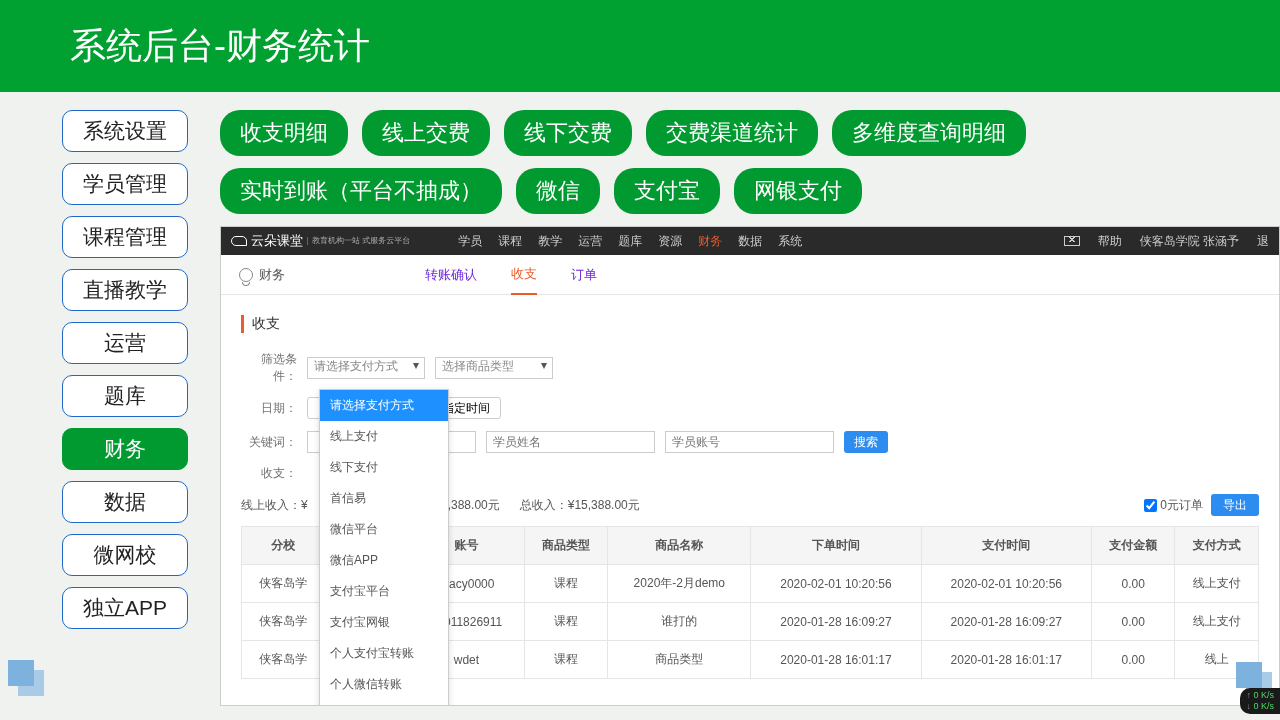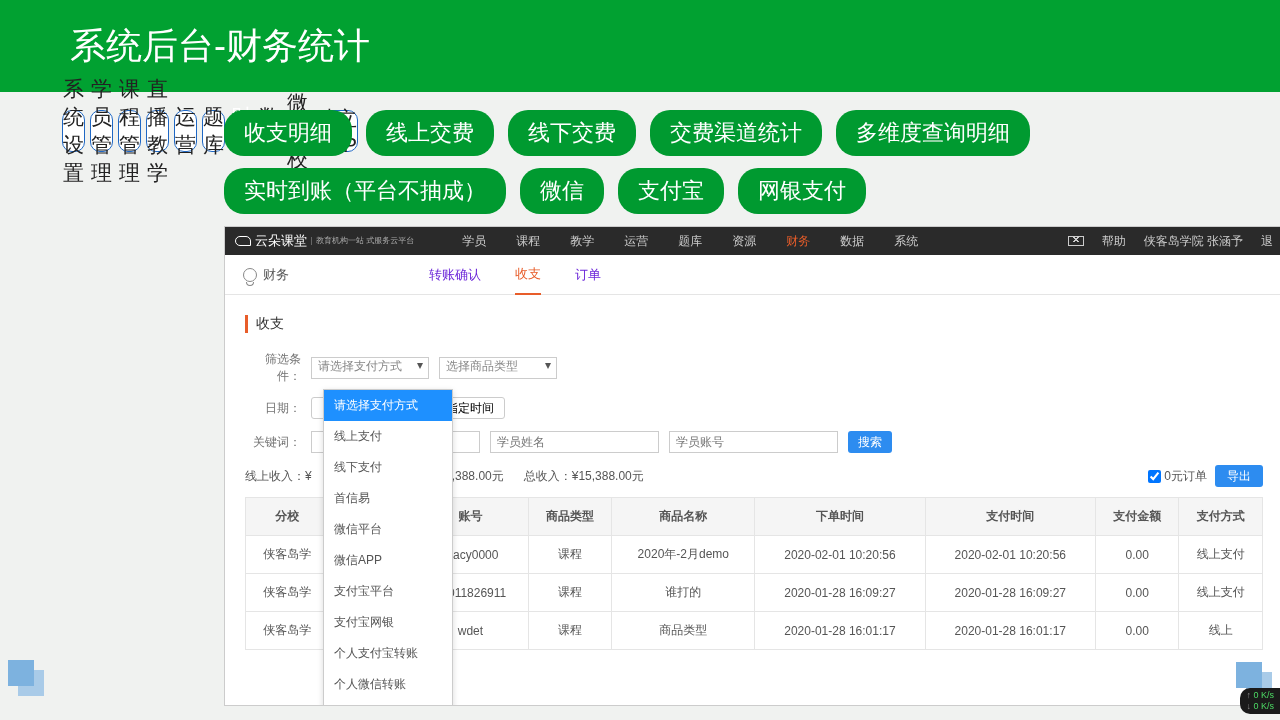--- a/index.html
+++ b/index.html
@@ -1,31 +1,31 @@
 <!DOCTYPE html>
 <html><head>
 <meta charset="utf-8">
 <style>
 *{margin:0;padding:0;box-sizing:border-box;font-family:"Microsoft YaHei",Arial,sans-serif}
 body{width:1280px;height:720px;background:#f0f2f0;overflow:hidden;position:relative}
 .banner{background:#01a131;height:92px;display:flex;align-items:center;padding-left:70px}
 .banner h1{color:#fff;font-size:36px;font-weight:400}
 .content{display:flex;padding:18px 0 0 62px}
-.leftnav{width:130px;display:flex;flex-direction:row;gap:5px}
+.leftnav{width:130px;display:flex;flex-direction:column;gap:11px}
 .leftnav .navbtn{border:1.5px solid #1f68c5;border-radius:10px;background:#fff;color:#222;height:42px;display:flex;align-items:center;justify-content:center;font-size:21px;cursor:pointer}
 .leftnav .navbtn.active{background:#009a30;color:#fff;border-color:#009a30}
 .rightarea{flex:1;padding-left:32px}
 .pillrow{display:flex;gap:14px;margin-bottom:12px;flex-wrap:wrap}
 .pill{background:#009a30;color:#fff;border-radius:20px;height:46px;padding:0 20px;display:flex;align-items:center;font-size:22px}
 .appwin{margin-top:6px;width:1060px;background:#fff;border:1px solid #ccc;position:relative;height:480px;overflow:hidden}
 .topbar{background:#2a2a2a;height:28px;display:flex;align-items:center;color:#ccc;font-size:12px;padding:0 10px}
 .brand{color:#fff;font-size:13px;margin-right:8px;display:flex;align-items:center;gap:4px}
 .brand .cloud{width:16px;height:10px;border:1.5px solid #fff;border-radius:6px 6px 0 6px;display:inline-block}
 .brand .sub{font-size:8px;color:#aaa;line-height:1;border-left:1px solid #666;padding-left:4px}
-.mainmenu{display:flex;gap:30px;margin-left:40px}
+.mainmenu{display:flex;gap:16px;margin-left:40px}
 .mainmenu span{cursor:pointer;font-size:12px}
 .mainmenu span.hot{color:#e85d2a}
 .topbar .spacer{flex:1}
 .topbar .rt{display:flex;gap:18px;align-items:center;font-size:12px}
 .mailicon{width:16px;height:10px;border:1px solid #ccc;display:inline-block;position:relative}
 .mailicon:before{content:"";position:absolute;top:0;left:0;right:0;height:5px;background:linear-gradient(135deg,transparent 45%,#ccc 45%,#ccc 55%,transparent 55%),linear-gradient(-135deg,transparent 45%,#ccc 45%,#ccc 55%,transparent 55%)}
 .subhdr{height:40px;border-bottom:1px solid #e5e5e5;display:flex;align-items:center;padding:0 18px}
 .subhdr .modname{display:flex;align-items:center;gap:6px;color:#555;font-size:13px}
 .headicon{width:14px;height:14px;border:1.5px solid #888;border-radius:50%;position:relative}
 .headicon:after{content:"";position:absolute;width:6px;height:3px;border:1.5px solid #888;border-top:none;border-radius:0 0 6px 6px;bottom:-5px;left:2px}
@@ -149,20 +149,23 @@
           <button class="btn-s pri">三个月</button>
           <button class="btn-s">指定时间</button>
         </div>
         <div class="fl">
           <label>关键词：</label>
           <input class="txt" style="">
           <input class="txt" placeholder="学员姓名" style="">
           <input class="txt" placeholder="学员账号" style="">
           <button class="btn-blue">搜索</button>
         </div>
+        <div class="fl">
+          <label>收支：</label>
+        </div>
 
         <div class="sumrow">
           <span>线上收入：¥</span>
           <span style="margin-left:120px">,388.00元</span>
           <span><span>总收入：</span><span>¥15,388.00元</span></span>
           <div class="rt">
             <label><input type="checkbox" checked="" style=""> <span>0元订单</span></label>
             <button class="btn-exp">导出</button>
           </div>
         </div>

